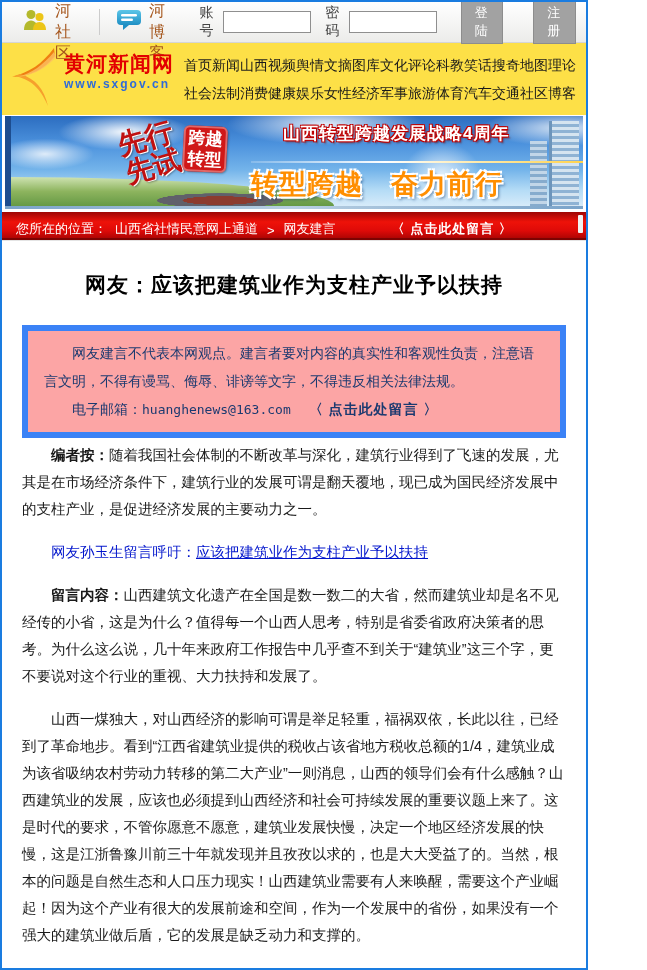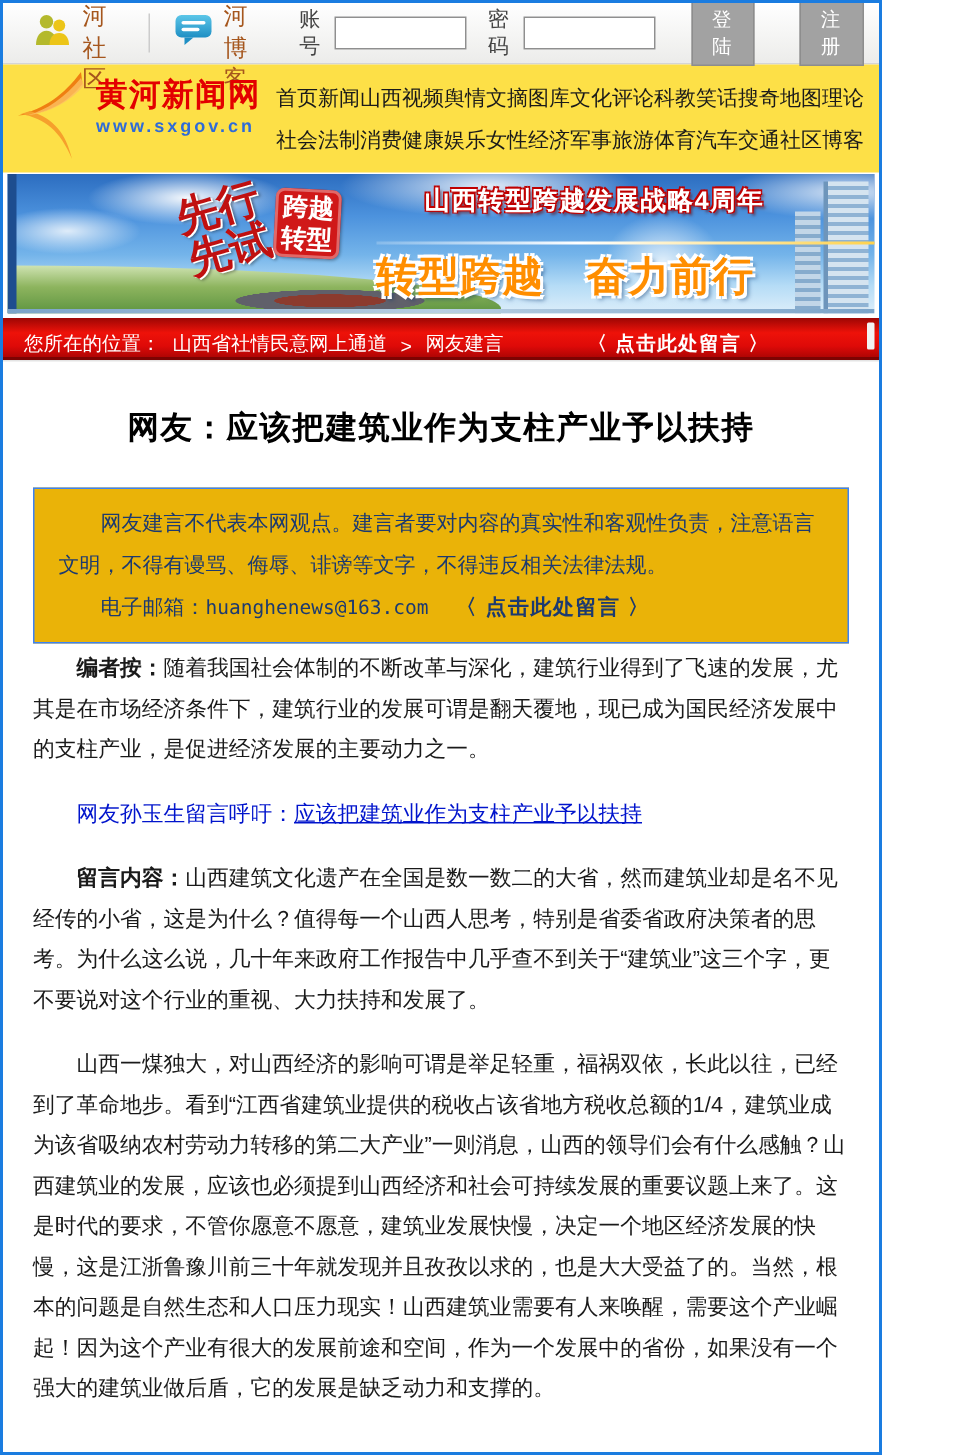--- a/index.html
+++ b/index.html
@@ -92,21 +92,21 @@
   .rb-channel{margin-left:8px;}
   .rb-cta{margin-left:56px;font-weight:bold;letter-spacing:1px;}
   .rb-grip{position:absolute;right:3px;top:3px;width:5px;height:18px;background:#f2f2f2;border-radius:1px;}
   
   .content{padding:8px 20px 0;border-top:1px solid #e4e4e4;}
   .article-title{
     text-align:center;font-size:21px;font-weight:bold;color:#000;
     margin:22px 0 26px;letter-spacing:1px;
   }
   .notice{
-    border:1px solid #3b82f6;background:#eab308;color:#1c3a70;
+    border:6px solid #3b82f6;background:#fca5a5;color:#1c3a70;
     padding:8px 16px;font-size:14px;line-height:28px;margin-bottom:4px;
   }
   .notice p{margin:0;text-indent:2em;}
   .notice .email{font-family:"DejaVu Sans Mono",monospace;font-size:13px;}
   .notice .cta{font-weight:bold;margin-left:18px;letter-spacing:1px;cursor:pointer;color:#1c3a70;text-decoration:none;}
   .article p{font-size:14.5px;line-height:27px;color:#1a1a1a;text-indent:2em;margin:0 0 16px;}
   .article .lead{font-weight:bold;}
   .article .linkline{color:#0114cc;}
   .article .linkline a{color:#0114cc;text-decoration:none;cursor:pointer;}
   .article .linkline .lt{text-decoration:underline;}

